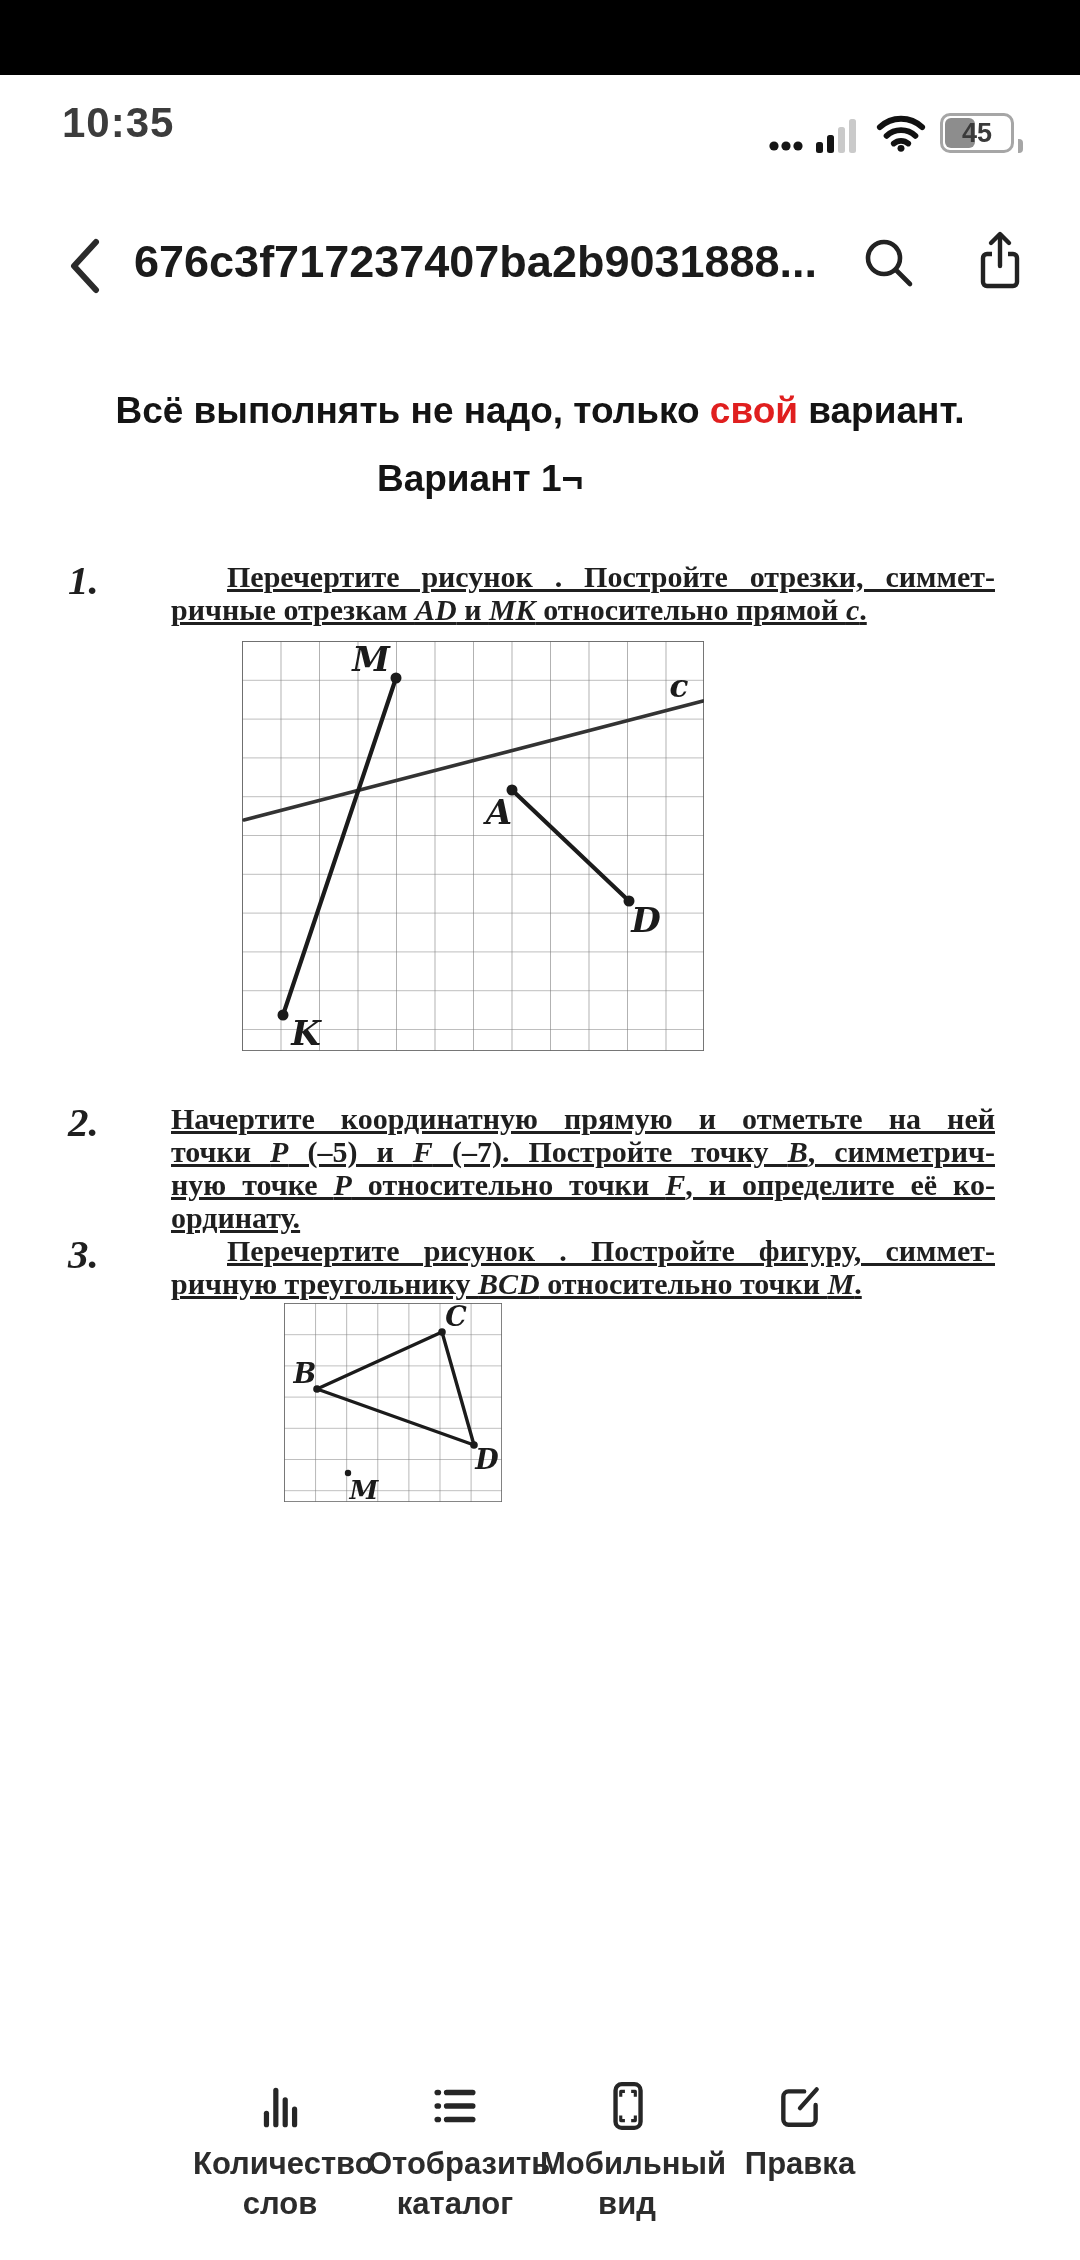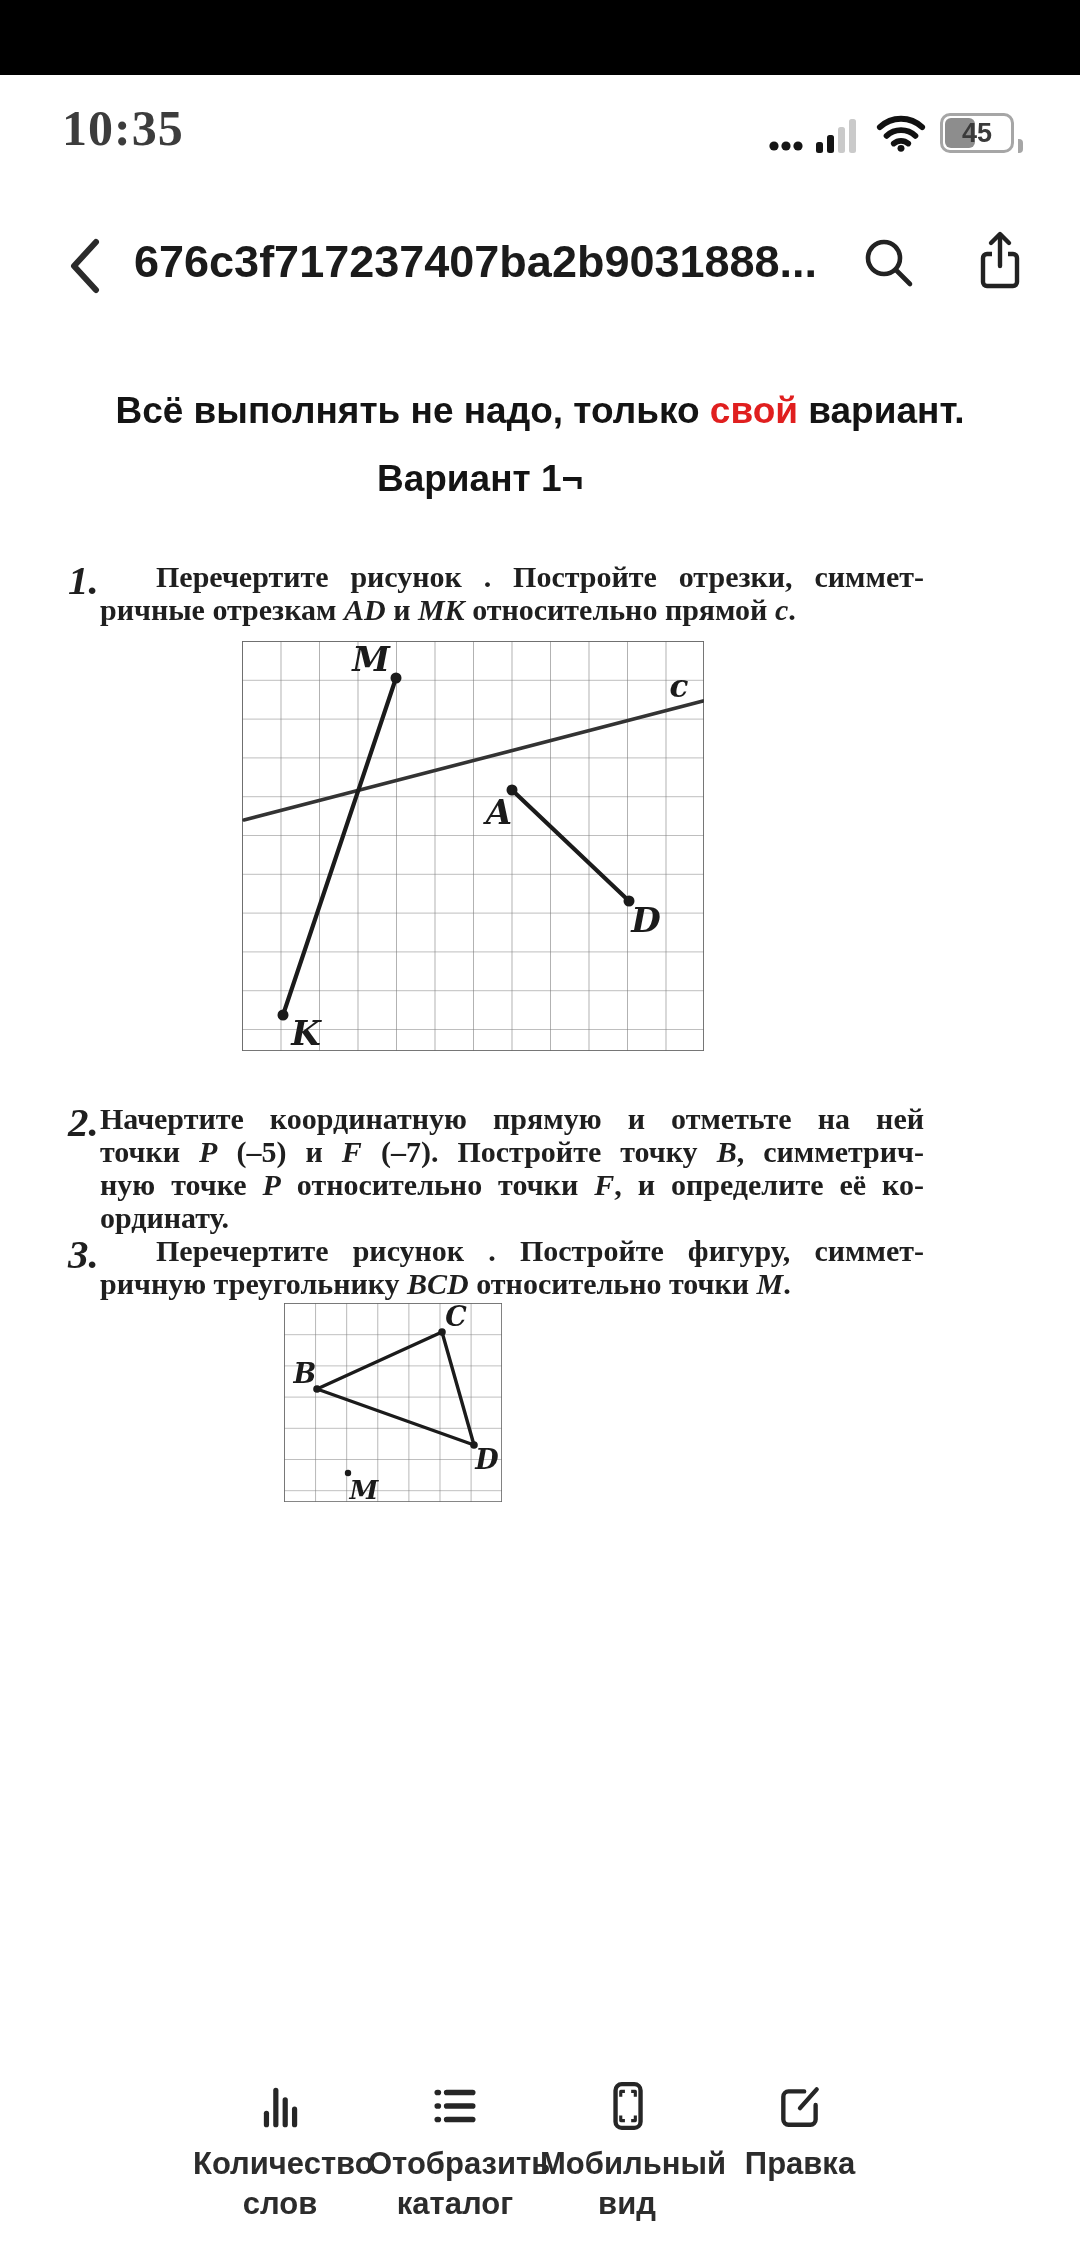--- a/index.html
+++ b/index.html
@@ -1,21 +1,21 @@
 <!DOCTYPE html>
 <html><head>
 <meta charset="utf-8">
 <style>
   html,body{margin:0;padding:0;background:#ffffff;}
   .screen{position:relative;width:1080px;height:2260px;background:#ffffff;overflow:hidden;
           font-family:"Liberation Sans",sans-serif;}
   .notch-bar{position:absolute;left:0;top:0;width:1080px;height:75px;background:#000;}
   
   .status{position:absolute;left:0;top:75px;width:1080px;height:105px;}
-  .time{position:absolute;left:62px;top:24px;font-size:50px;font-weight:700;color:#3c3c3c;letter-spacing:1px;font-family:Liberation Serif, serif;}
+  .time{position:absolute;left:62px;top:24px;font-size:42px;font-weight:700;color:#3c3c3c;letter-spacing:1px;}
   .sicons{position:absolute;right:57px;top:26px;display:flex;align-items:flex-end;gap:13px;height:52px;}
   .battery{position:relative;width:68px;height:34px;border:3px solid #a6a6a6;border-radius:10px;}
   .batt-fill{position:absolute;left:2px;top:2px;bottom:2px;width:30px;background:#8d8d8d;border-radius:6px;}
   .batt-num{position:absolute;left:0;top:0;width:100%;height:100%;display:flex;align-items:center;justify-content:center;
             font-size:27px;font-weight:700;color:#3a3a3a;}
   .batt-nub{width:5px;height:14px;background:#a6a6a6;border-radius:0 4px 4px 0;margin-left:-9px;}
   
   .nav{position:absolute;left:0;top:212px;width:972px;height:110px;}
   .back{position:absolute;left:62px;top:22px;width:48px;height:64px;cursor:pointer;}
   .navtitle{position:absolute;left:134px;top:24px;width:690px;font-size:45px;font-weight:700;color:#1b1b1b;
@@ -24,21 +24,21 @@
   .nav-share{position:absolute;left:972px;top:16px;width:56px;height:66px;cursor:pointer;}
   
   .mark{position:absolute;background:#a3a3a3;}
   
   .doc-canvas{position:absolute;left:0;top:330px;width:1080px;height:1720px;background:#fff;}
   .heading{position:absolute;left:0;top:390px;width:1080px;text-align:center;font-size:37px;font-weight:700;color:#141414;}
   .variant{position:absolute;left:0;top:458px;width:960px;text-align:center;font-size:37px;font-weight:700;color:#141414;}
   .red{color:#e01f1f;}
   .prob{position:absolute;left:68px;width:896px;font-family:"Liberation Serif",serif;color:#1f1f1f;}
   .pnum{position:absolute;left:0;top:-4px;font-size:41px;font-style:italic;font-weight:700;font-family:"Liberation Serif",serif;}
-  .ptext{margin-left:32px;width:824px;font-size:30px;line-height:33px;font-weight:700;}
+  .ptext{margin-left:103px;width:824px;font-size:30px;line-height:33px;font-weight:700;text-decoration:underline;}
   .tline{text-align:justify;}
   .jl{text-align-last:justify;}
   .ind{text-indent:56px;}
   .it{font-style:italic;}
   
   .fig1{position:absolute;left:242px;top:641px;width:462px;height:410px;}
   .fig2{position:absolute;left:284px;top:1303px;width:218px;height:199px;}
   .sg{stroke:#1b1b1b;stroke-width:4.2;stroke-linecap:round;}
   .cl{stroke:#333;stroke-width:3.6;stroke-linecap:round;}
   .tg{stroke:#1b1b1b;stroke-width:3.4;fill:none;stroke-linejoin:round;}

